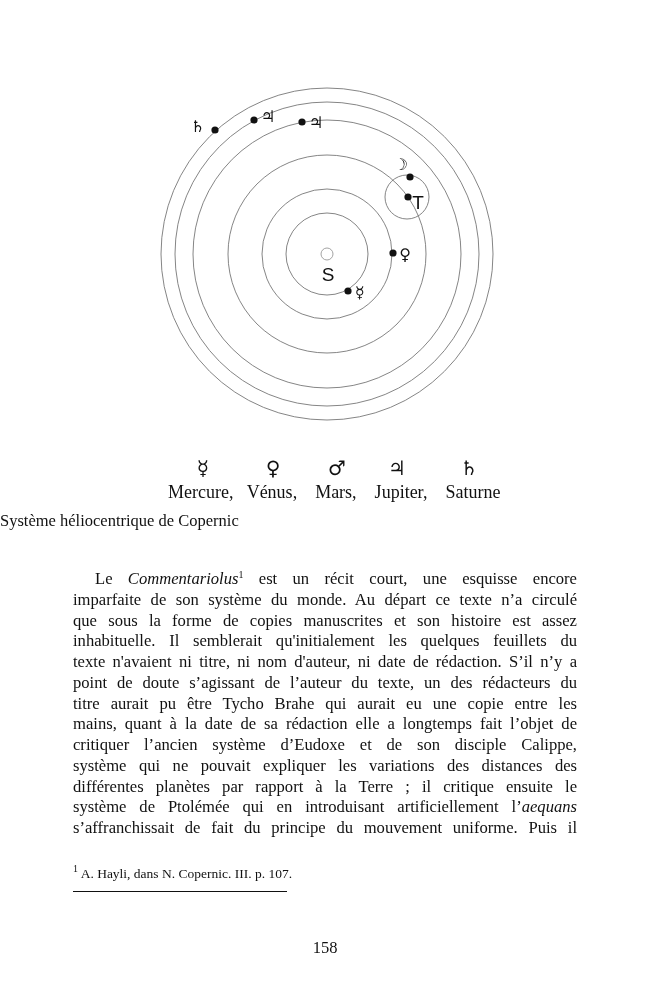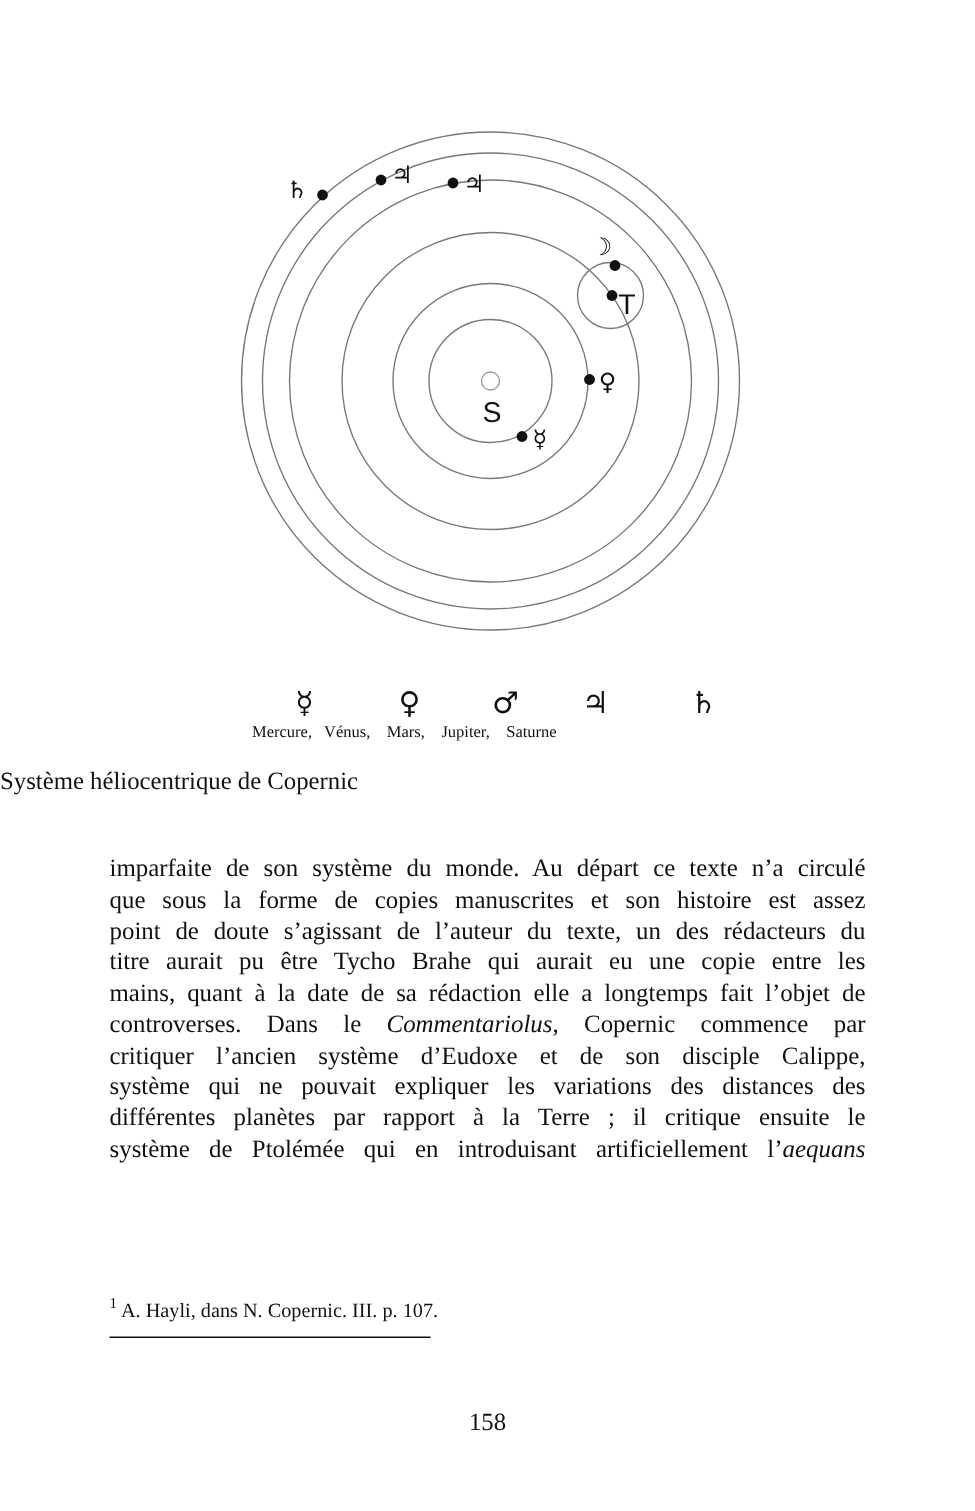--- a/index.html
+++ b/index.html
@@ -1,21 +1,21 @@
 <!DOCTYPE html>
 <html><head>
   <meta charset="utf-8">
   <style>
     html, body { margin: 0; padding: 0; background: #ffffff; }
     body { width: 650px; height: 1007px; position: relative; overflow: hidden;
            font-family: "Liberation Serif", "DejaVu Serif", serif; color: #111; }
     #figure { position: absolute; left: 0; top: 0; width: 650px; height: 440px; }
     .legend-symbols { position: absolute; top: 456px; left: 0; width: 650px; height: 26px; }
     .legend-symbols span { position: absolute; font-family: "DejaVu Sans", sans-serif; font-size: 20px; transform: translateX(-50%); }
-    .legend-names { position: absolute; top: 482px; left: 168px; font-size: 11px; white-space: pre; }
+    .legend-names { position: absolute; top: 482px; left: 168px; font-size: 18px; white-space: pre; }
     .caption { position: absolute; top: 511px; left: 0; width: 650px; text-align: left; font-size: 16.5px; }
     .body-text { position: absolute; top: 569px; left: 73px; width: 504px; font-size: 16.6px; line-height: 20.75px; text-align: justify; text-align-last: justify; }
     .body-text .line { display: block; text-align: justify; text-align-last: justify; white-space: nowrap; overflow: visible; height: 20.75px; }
     .body-text .indent { padding-left: 22px; }
     .body-text i { font-style: italic; }
     sup { font-size: 10px; vertical-align: 6px; line-height: 0; }
     .rule { position: absolute; top: 891px; left: 73px; width: 214px; height: 1px; background: #111; }
     .footnote { position: absolute; top: 866px; left: 73px; font-size: 13.5px; }
     .page-number { position: absolute; top: 938px; left: 0; width: 650px; text-align: center; font-size: 16.5px; }
   </style>
@@ -52,27 +52,30 @@
   <span style="left:203px">☿</span>
   <span style="left:273px">♀</span>
   <span style="left:337px">♂</span>
   <span style="left:397px">♃</span>
   <span style="left:469px">♄</span>
 </div>
 <div class="legend-names">Mercure,   Vénus,    Mars,    Jupiter,    Saturne</div>
 <div class="caption">Système héliocentrique de Copernic</div>
 
 <div class="body-text">
+  <span class="line indent"><span>Le </span><i>Commentariolus</i><sup>1</sup><span> est un récit court, une esquisse encore</span></span>
   <span class="line">imparfaite de son système du monde. Au départ ce texte n’a circulé</span>
   <span class="line">que sous la forme de copies manuscrites et son histoire est assez</span>
+  <span class="line">inhabituelle. Il semblerait qu'initialement les quelques feuillets du</span>
+  <span class="line">texte n'avaient ni titre, ni nom d'auteur, ni date de rédaction. S’il n’y a</span>
   <span class="line">point de doute s’agissant de l’auteur du texte, un des rédacteurs du</span>
   <span class="line">titre aurait pu être Tycho Brahe qui aurait eu une copie entre les</span>
   <span class="line">mains, quant à la date de sa rédaction elle a longtemps fait l’objet de</span>
-  <span class="line"><span>controverses. Dans le </span><i>Commentariolus</i><span>, Copernic commence par</span></span>
   <span class="line">critiquer l’ancien système d’Eudoxe et de son disciple Calippe,</span>
   <span class="line">système qui ne pouvait expliquer les variations des distances des</span>
   <span class="line">différentes planètes par rapport à la Terre ; il critique ensuite le</span>
   <span class="line"><span>système de Ptolémée qui en introduisant artificiellement l’</span><i>aequans</i></span>
+  <span class="line">s’affranchissait de fait du principe du mouvement uniforme. Puis il</span>
 </div>
 
 <div class="rule"></div>
 <div class="footnote"><sup>1</sup><span> A. Hayli, dans N. Copernic. III. p. 107.</span></div>
 <div class="page-number">158</div>
 
 </body></html>

